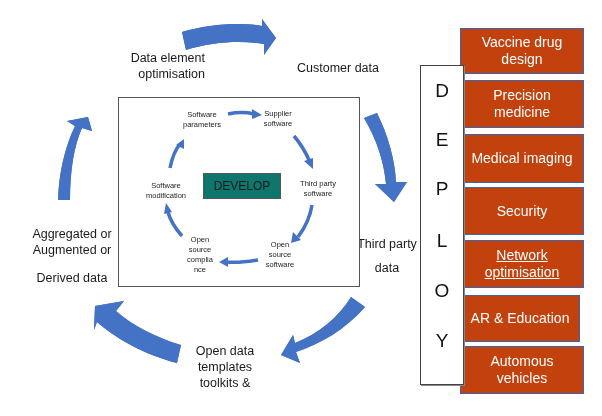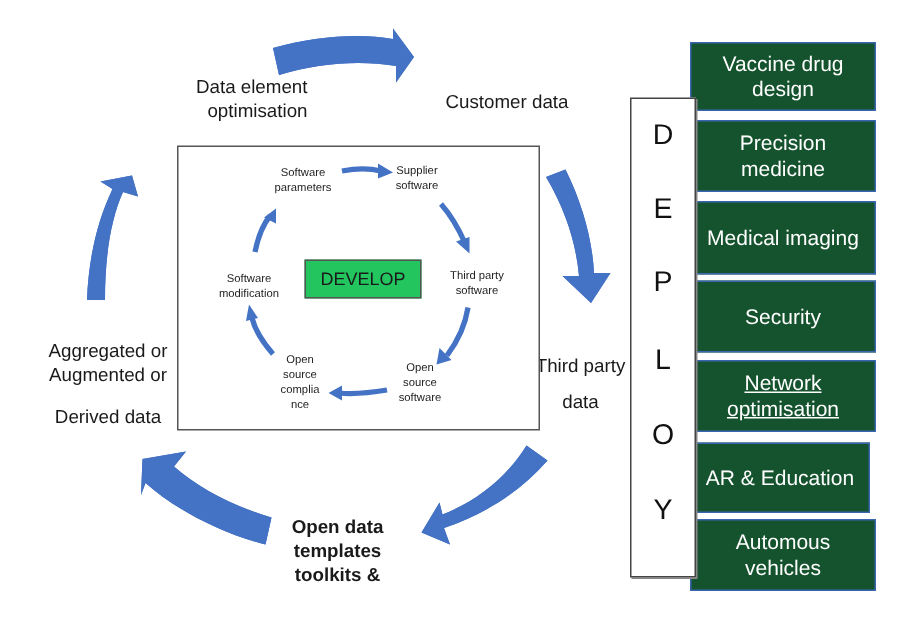--- a/index.html
+++ b/index.html
@@ -5,25 +5,25 @@
   html, body { margin:0; padding:0; background:#ffffff; }
   body { width:602px; height:416px; position:relative; overflow:hidden;
          font-family:"Liberation Sans", sans-serif; color:#1a1a1a; }
   .abs { position:absolute; }
   .lbl { position:absolute; text-align:center; font-size:12.5px; line-height:16px; color:#1a1a1a; }
   .small { position:absolute; text-align:center; font-size:7.5px; line-height:10px; color:#222; }
   #arrows { position:absolute; left:0; top:0; }
   .dev-box { position:absolute; left:118px; top:97px; width:240px; height:188px;
              border:1px solid #555; background:#fff; }
   .develop { position:absolute; left:203px; top:173px; width:76px; height:24px;
-             border:1px solid #555; font-size:12px; line-height:24px; text-align:center; background:#22c55e; }
+             border:1px solid #555; font-size:12px; line-height:24px; text-align:center; background:#0f766e; }
   .deploy { position:absolute; left:420px; top:65px; width:42px; height:318px;
             border:1px solid #444; background:#fff; box-shadow:1px 1px 0 #888; }
   .deploy span { position:absolute; left:0; width:42px; text-align:center; font-size:19px; line-height:22px; color:#111; }
-  .tile { position:absolute; background:#14532d; color:#fff; text-align:center;
+  .tile { position:absolute; background:#c2410c; color:#fff; text-align:center;
           display:flex; align-items:center; justify-content:center;
           font-size:14px; line-height:17px; border:1px solid #3a66b0; }
 </style>
 </head>
 <body>
 
 <svg id="arrows" width="602" height="416">
 
   <path fill="#4472c4" d="M182,32 C210,24 240,22 262,26 L262,19 L276,38 L264,55 L264,44 C240,40 212,42 186,50 Z"></path>
 
@@ -56,21 +56,21 @@
 
 <div class="lbl" style="left:85px; top:50px; width:120px;text-align:right;">
   <div>Data element</div>
   <div>optimisation</div>
 </div>
 <div class="lbl" style="left:278px; top:60px; width:120px;">Customer data</div>
 <div class="lbl" style="left:352px; top:232px; width:70px; line-height:24px;">
   <div>Third party</div>
   <div>data</div>
 </div>
-<div class="lbl" style="left:180px; top:343px; width:90px;font-weight:bold;">
+<div class="lbl" style="left:180px; top:343px; width:90px;">
   <div>Open data</div>
   <div>templates</div>
   <div>toolkits &amp;</div>
 </div>
 <div class="lbl" style="left:22px; top:226px; width:100px;">
   <div>Aggregated or</div>
   <div>Augmented or</div>
   <div style="margin-top:12px;">Derived data</div>
 </div>
 

